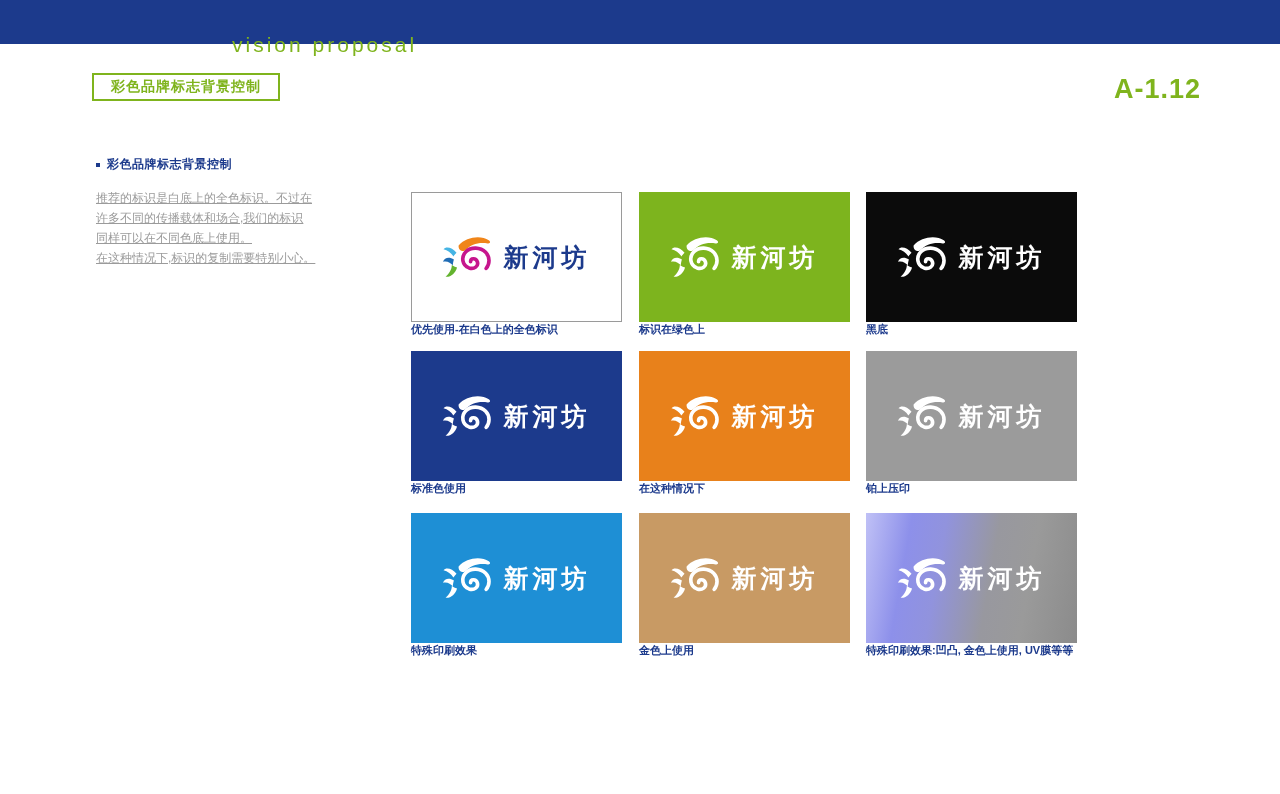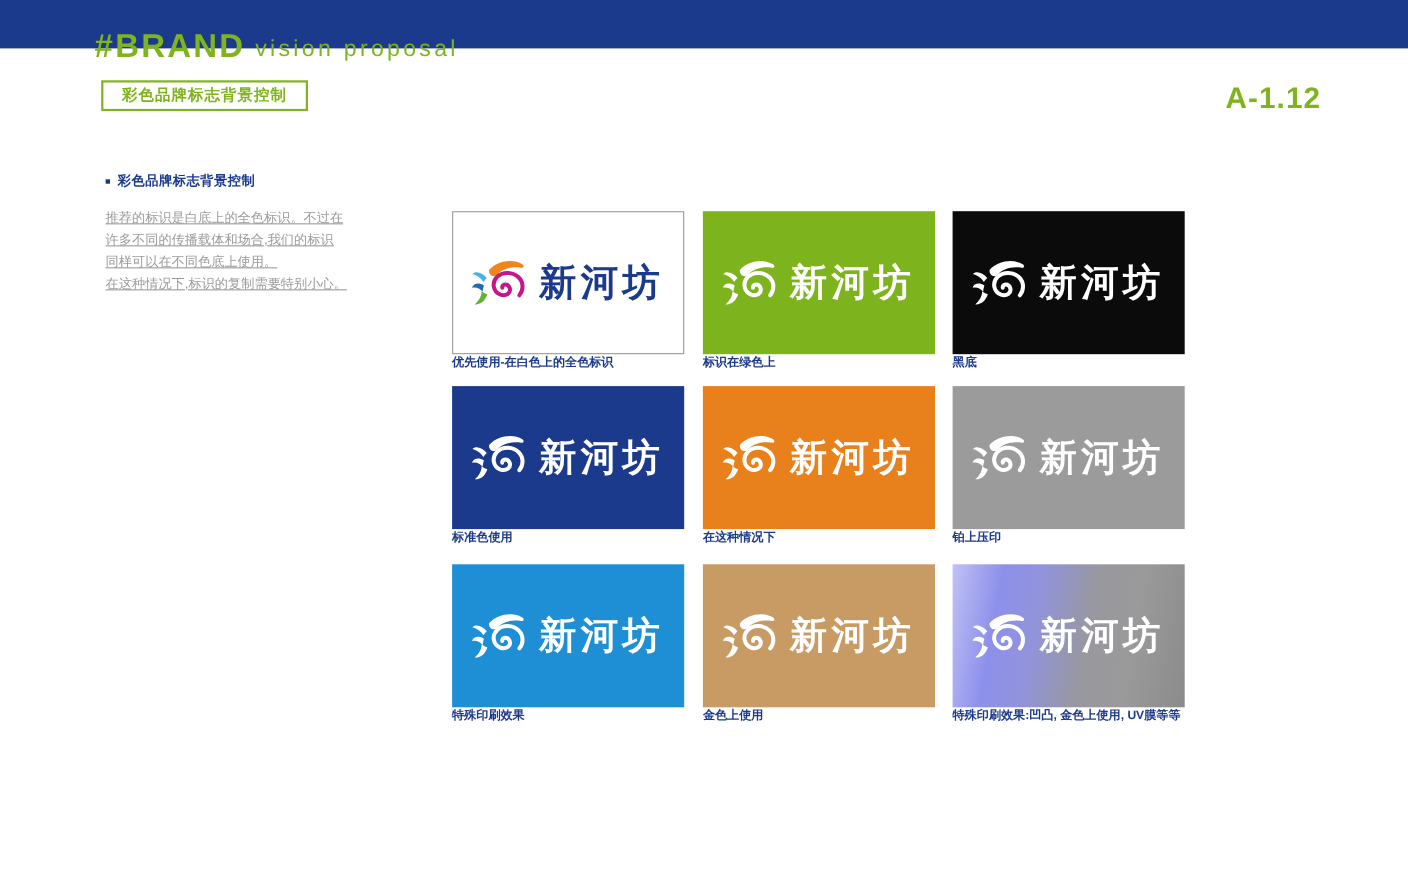--- a/index.html
+++ b/index.html
@@ -39,40 +39,39 @@
   .card{
     width:211px;height:130px;box-sizing:border-box;
     display:flex;align-items:center;justify-content:center;
   }
   .card.bordered{border:1px solid #9a9a9a;}
   .label{
     font-size:11px;font-weight:700;color:var(--navy);white-space:nowrap;
   }
   .logo{display:flex;align-items:center;gap:9px;}
   .mark{width:52px;height:45px;display:block;}
-  .wordmark{font-size:34px;font-weight:700;letter-spacing:4px;white-space:nowrap;}
+  .wordmark{font-size:25px;font-weight:700;letter-spacing:4px;white-space:nowrap;}
   .spiral{fill:none;stroke-width:7;stroke-linecap:round;}
   .v-white .petal{fill:#ffffff;}
   .v-white .spiral{stroke:#ffffff;}
   .v-white .wordmark{color:#ffffff;}
   .v-color .petal-top{fill:var(--logo-orange);}
   .v-color .petal-a{fill:var(--logo-lblue);}
   .v-color .petal-b{fill:var(--logo-blue);}
   .v-color .petal-c{fill:var(--logo-green);}
   .v-color .spiral{stroke:var(--logo-magenta);}
   .v-color .wordmark{color:var(--navy);}
 </style>
 </head>
 <body>
 
 <div class="page">
 
   <div class="top-band"></div>
 
-  <div class="brand-tag">#BRAND</div>
   <div class="brand-sub">vision proposal</div>
 
   <div class="title-box">
     <span>彩色品牌标志背景控制</span>
   </div>
 
   <div class="page-num">A-1.12</div>
 
   <div class="side-heading">
     <span class="bullet"></span>

